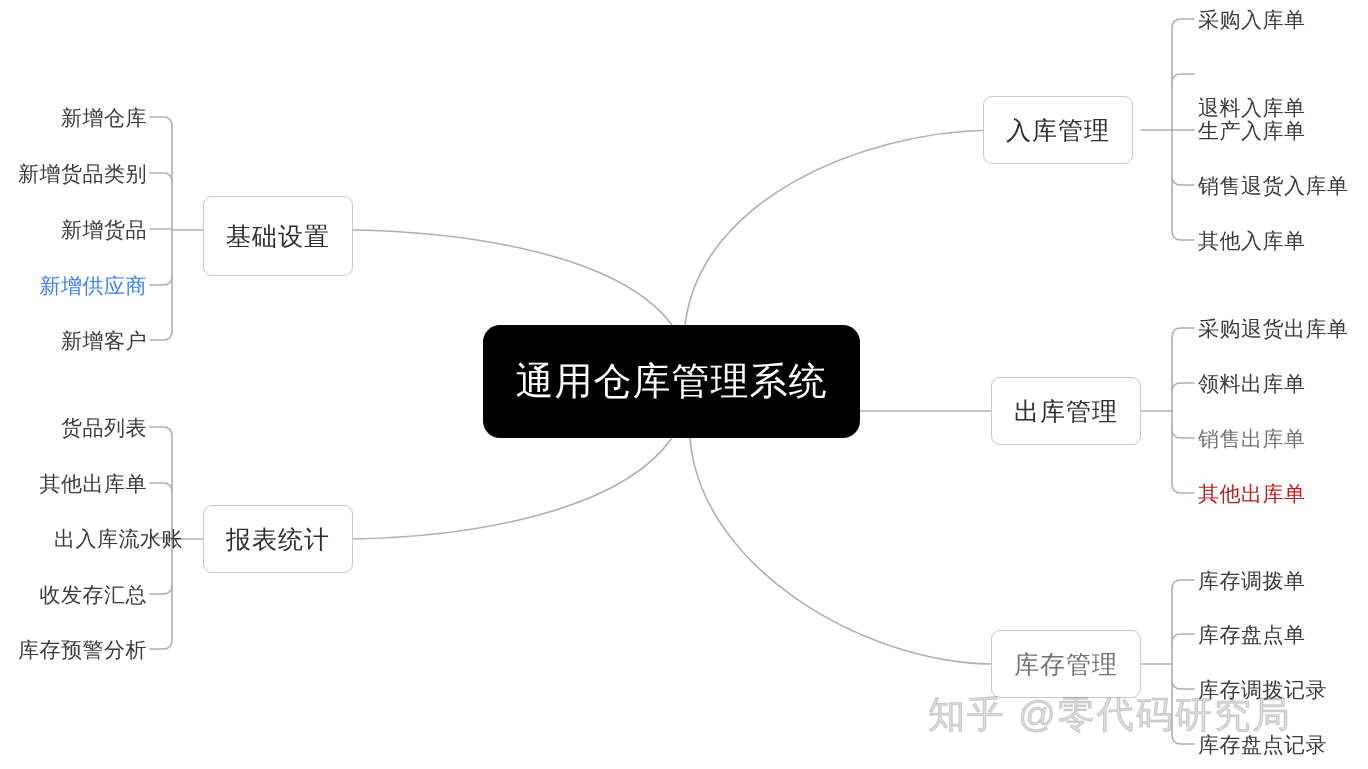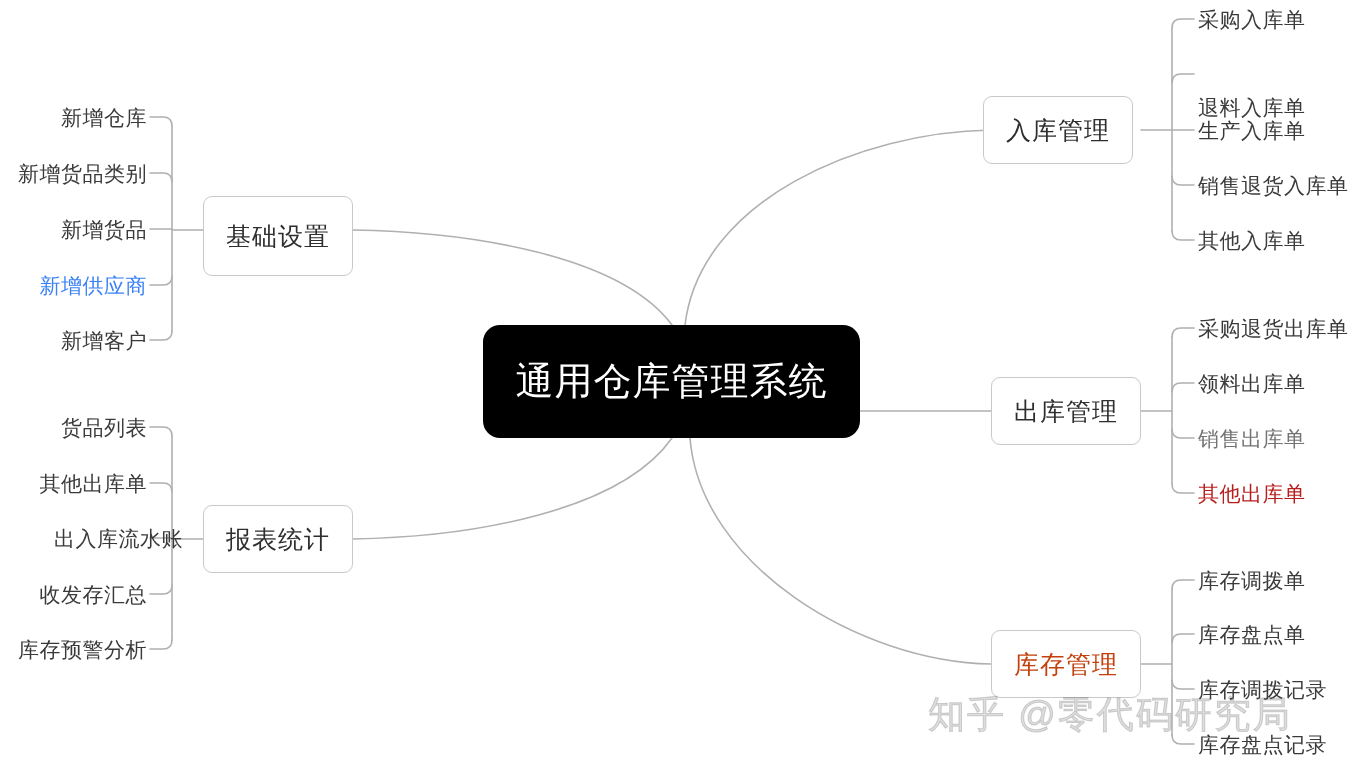--- a/index.html
+++ b/index.html
@@ -148,21 +148,21 @@
       <div class="leaf-label leaf-right" style="top: 19px; color: rgb(58, 58, 58); left: 1198px;">采购入库单</div>
       <div class="leaf-label leaf-right" style="top: 78px; color: rgb(58, 58, 58); left: 1198px; margin-top: 29px;">退料入库单</div>
       <div class="leaf-label leaf-right" style="top: 130px; color: rgb(58, 58, 58); left: 1198px;">生产入库单</div>
       <div class="leaf-label leaf-right" style="top: 185px; color: rgb(58, 58, 58); left: 1198px;">销售退货入库单</div>
       <div class="leaf-label leaf-right" style="top: 240px; color: rgb(58, 58, 58); left: 1198px;">其他入库单</div>
       <div class="node branch-node" style="left: 991px; top: 377px; width: 150px; height: 68px; border-color: rgb(201, 201, 201); color: rgb(46, 46, 46);">出库管理</div>
       <div class="leaf-label leaf-right" style="top: 328px; color: rgb(58, 58, 58); left: 1198px;">采购退货出库单</div>
       <div class="leaf-label leaf-right" style="top: 383px; color: rgb(58, 58, 58); left: 1198px;">领料出库单</div>
       <div class="leaf-label leaf-right" style="top: 438px; color: #737373; left: 1198px;">销售出库单</div>
       <div class="leaf-label leaf-right" style="top: 493px; color: #b91c1c; left: 1198px;">其他出库单</div>
-      <div class="node branch-node" style="left: 991px; top: 630px; width: 150px; height: 68px; border-color: rgb(201, 201, 201); color: #c2410c;">库存管理</div>
+      <div class="node branch-node" style="left: 991px; top: 630px; width: 150px; height: 68px; border-color: rgb(201, 201, 201); color: #737373;">库存管理</div>
       <div class="leaf-label leaf-right" style="top: 580px; color: rgb(58, 58, 58); left: 1198px;">库存调拨单</div>
       <div class="leaf-label leaf-right" style="top: 634px; color: rgb(58, 58, 58); left: 1198px;">库存盘点单</div>
       <div class="leaf-label leaf-right" style="top: 689px; color: rgb(58, 58, 58); left: 1198px;">库存调拨记录</div>
       <div class="leaf-label leaf-right" style="top: 744px; color: rgb(58, 58, 58); left: 1198px;">库存盘点记录</div>
     </div>
 
   <div id="watermark">知乎 @零代码研究局</div>
 
 </div>
 

